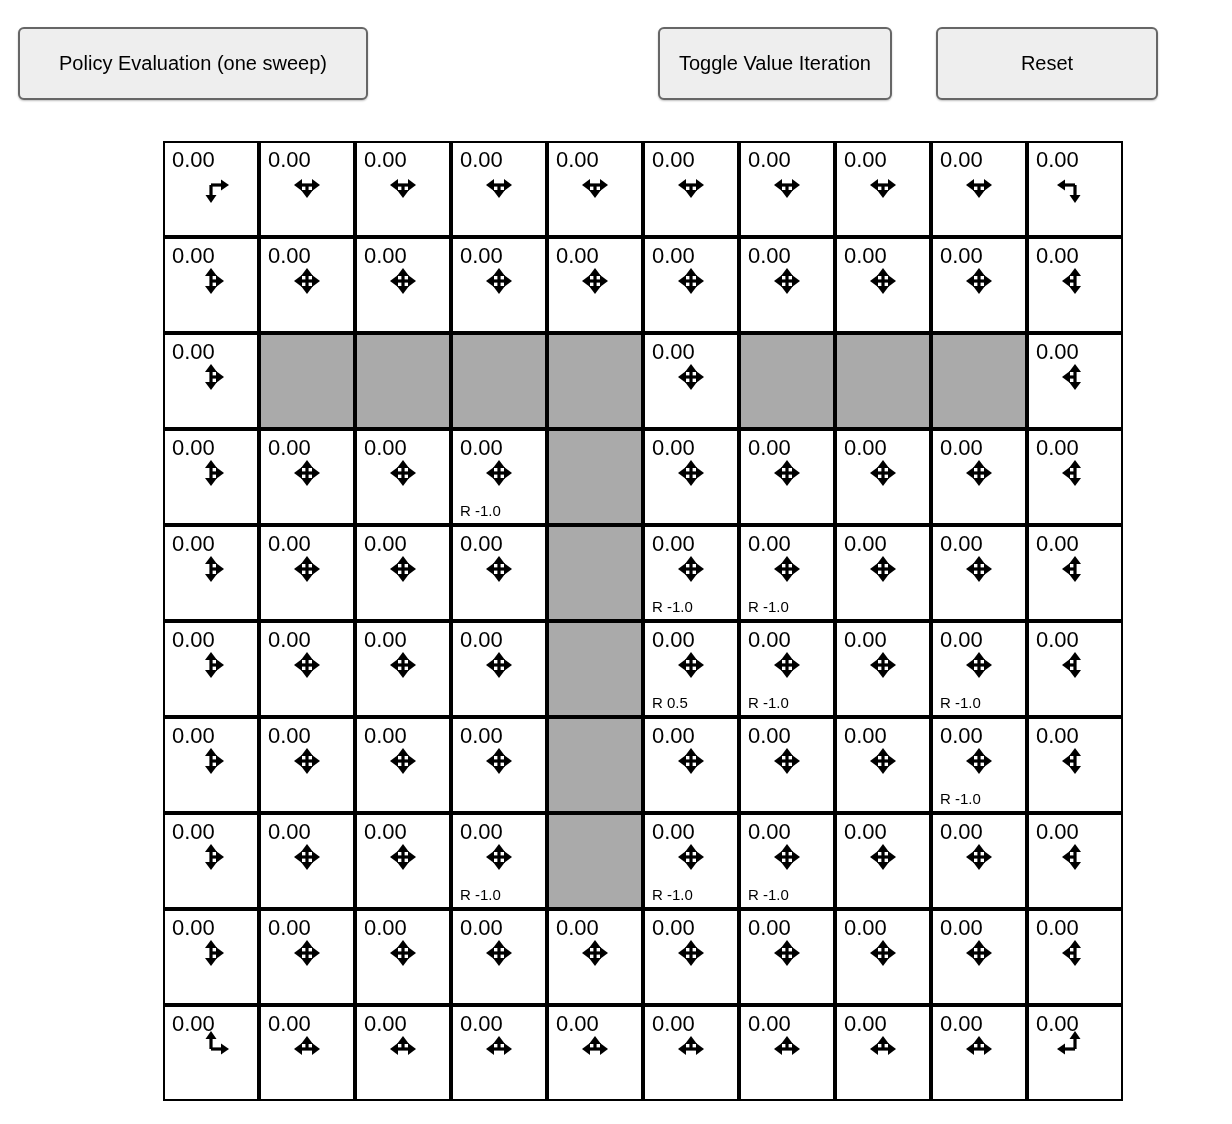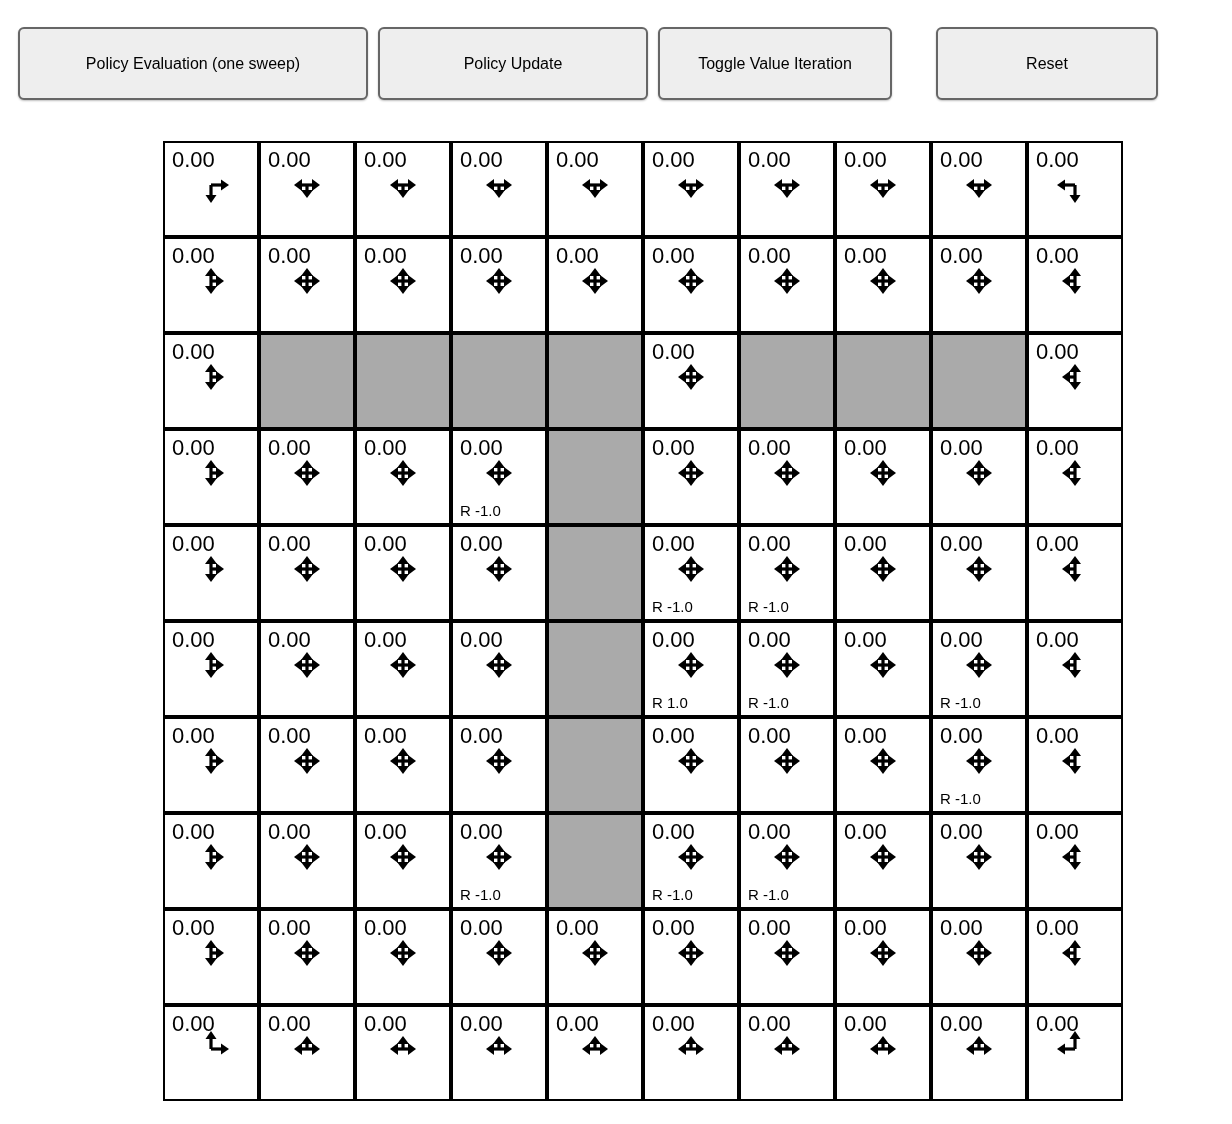--- a/index.html
+++ b/index.html
@@ -12,21 +12,21 @@
   }
   .toolbar{
     position:absolute;left:0;top:0;width:100%;height:110px;
   }
   .btn{
     position:absolute;top:27px;height:73px;
     background:#eeeeee;
     border:2px solid #666666;
     border-radius:6px;
     font-family:"Liberation Sans", sans-serif;
-    font-size:16px;color:#000;
+    font-size:20px;color:#000;
     display:flex;align-items:center;justify-content:center;
     box-shadow:0 1px 2px rgba(0,0,0,0.25);
     cursor:pointer;
     box-sizing:border-box;
     padding:1px 10px;
   }
   #btn-0{left:18px;width:350px;}
   #btn-1{left:378px;width:270px;}
   #btn-2{left:658px;width:234px;}
   #btn-3{left:936px;width:222px;}
@@ -59,21 +59,20 @@
     position:absolute;left:50%;top:22px;
     margin-left:-20px;
     width:40px;height:40px;
   }
 </style>
 </head>
 <body>
 
 <div class="toolbar">
   <button class="btn" id="btn-0">Policy Evaluation (one sweep)</button>
-  <button class="btn" id="btn-1">Policy Update</button>
   <button class="btn" id="btn-2">Toggle Value Iteration</button>
   <button class="btn" id="btn-3">Reset</button>
 </div>
 
 <div class="grid">
     <div class="cell" style="background: rgb(255, 255, 255); border-color: rgb(0, 0, 0);">
       <span class="val">0.00</span>
       <svg viewBox="0 0 40 40" class="arrows">
         <g transform="rotate(0 20 20)">
           <line x1="20" y1="20" x2="32" y2="20" stroke="#000000" stroke-width="3.2"></line>
@@ -959,21 +958,21 @@
         </g>
         <g transform="rotate(180 20 20)">
           <line x1="20" y1="20" x2="27" y2="20" stroke="#000000" stroke-width="3.2"></line>
           <polygon points="25,14 25,26 33,20" fill="#000000"></polygon>
         </g>
         <g transform="rotate(0 20 20)">
           <line x1="20" y1="20" x2="27" y2="20" stroke="#000000" stroke-width="3.2"></line>
           <polygon points="25,14 25,26 33,20" fill="#000000"></polygon>
         </g>
       </svg>
-      <span class="reward">R 1.0</span>
+      <span class="reward">R 0.5</span>
     </div>
     <div class="cell" style="background: rgb(255, 255, 255); border-color: rgb(0, 0, 0);">
       <span class="val">0.00</span>
       <svg viewBox="0 0 40 40" class="arrows">
         <g transform="rotate(270 20 20)">
           <line x1="20" y1="20" x2="27" y2="20" stroke="#000000" stroke-width="3.2"></line>
           <polygon points="25,14 25,26 33,20" fill="#000000"></polygon>
         </g>
         <g transform="rotate(90 20 20)">
           <line x1="20" y1="20" x2="27" y2="20" stroke="#000000" stroke-width="3.2"></line>

